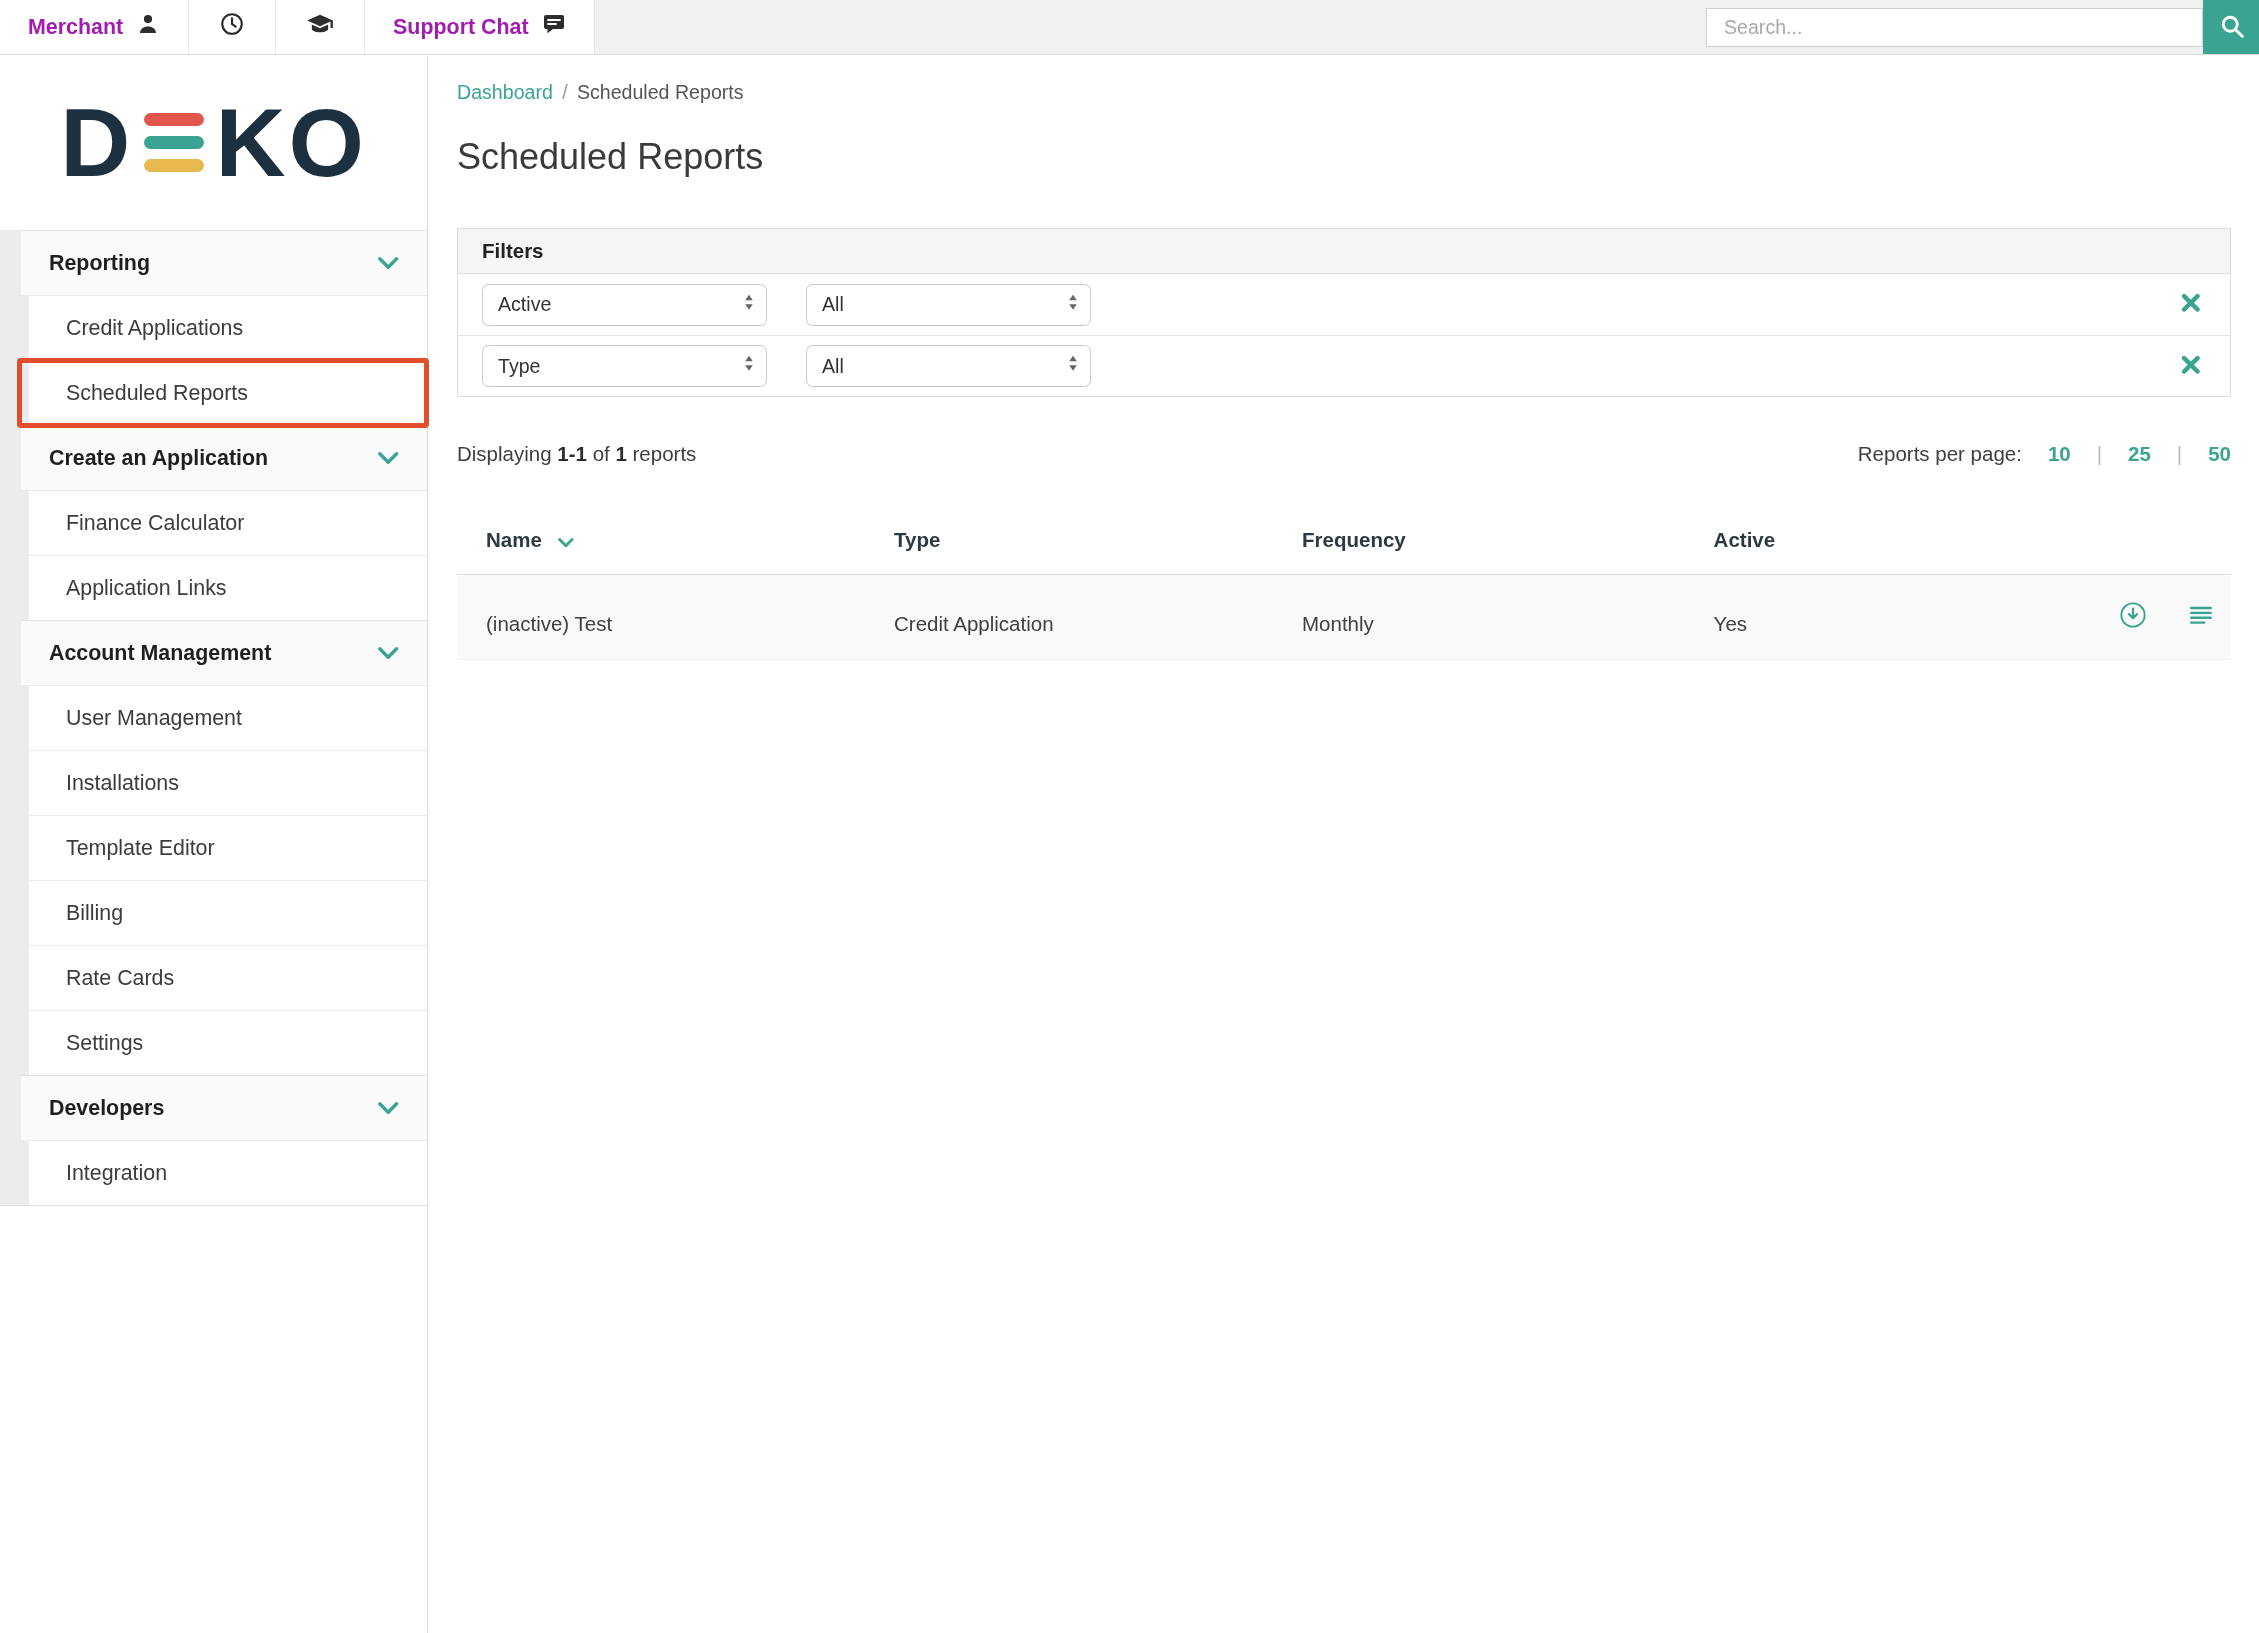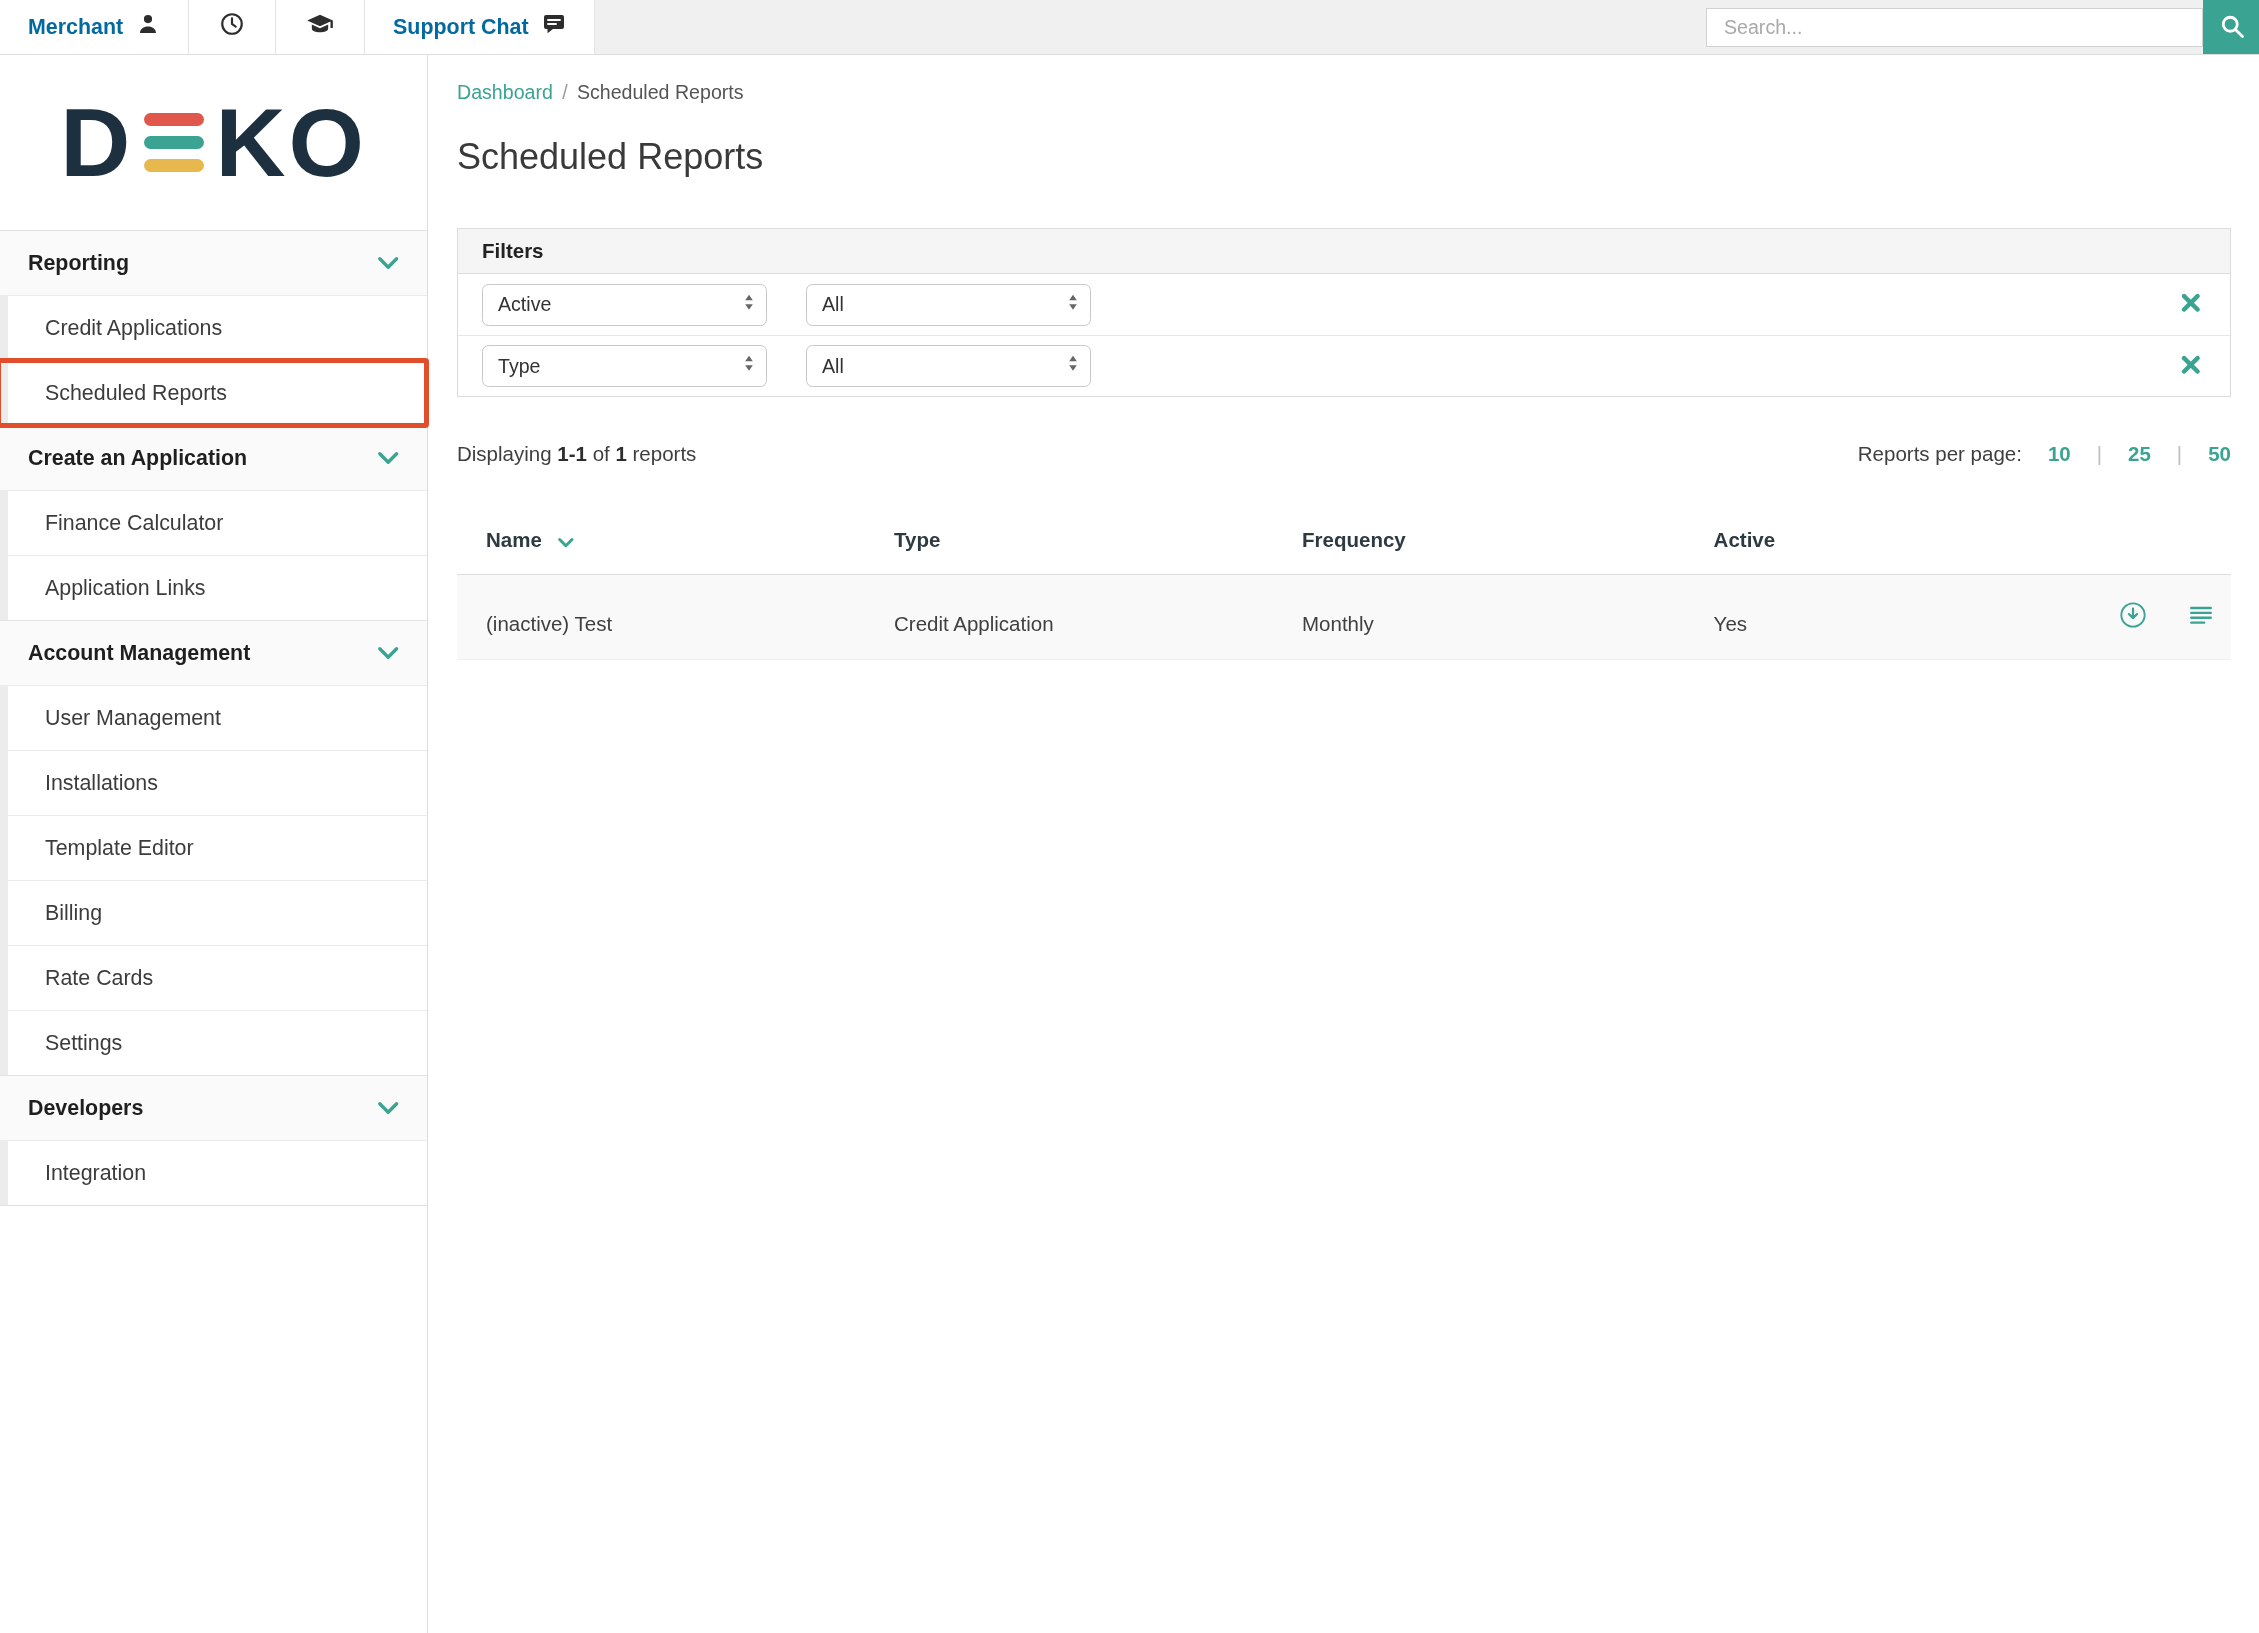--- a/index.html
+++ b/index.html
@@ -15,21 +15,21 @@
     background: #fff;
     color: #333;
     overflow: hidden;
   }
 
   
   .topbar { display: flex; height: 55px; background: #f0f0f0; border-bottom: 0.9px solid #dedede; }
   .seg {
     display: flex; align-items: center; gap: 13px;
     background: #fff; border-right: 0.9px solid #e4e4e4;
-    padding: 0 28px; font-weight: bold; font-size: 21.4px; color: #0369a1; cursor: pointer;
+    padding: 0 28px; font-weight: bold; font-size: 21.4px; color: #a21caf; cursor: pointer;
   }
   .seg.iconseg { padding: 0 30px; }
   .topbar-right { flex: 1; display: flex; align-items: center; justify-content: flex-end; }
   .search-input {
     width: 497px; height: 39px; border: 0.9px solid #d2d2d2; background: #fff;
     padding: 0 17px; font-size: 19.6px; font-family: inherit; color: #333; outline: none;
   }
   .search-input::placeholder { color: #a9a9a9; }
   .search-btn {
     width: 57px; height: 54px; background: var(--accent); border: none;
@@ -43,21 +43,21 @@
   .sidebar { width: 428px; border-right: 0.9px solid #dcdcdc; background: #fff; }
   .logo-wrap { height: 175px; display: flex; align-items: center; justify-content: center; cursor: pointer; }
   .logo { display: flex; align-items: center; }
   .logo-letter { font-size: 97px; font-weight: bold; color: var(--navy); letter-spacing: 2.8px; line-height: 1; }
   .logo-e { display: flex; flex-direction: column; gap: 10.3px; margin: 0 11.2px; }
   .logo-e i { display: block; width: 60px; height: 13px; border-radius: 7.5px; }
   .bar-red { background: #E2574C; }
   .bar-teal { background: #3AA392; }
   .bar-yellow { background: #E7B84E; }
 
-  .nav { background: #ececec; border-bottom: 0.9px solid #e0e0e0; }
+  .nav { background: #ececec; border-bottom: 0.9px solid #e0e0e0; padding-left: 21px; }
   .nav-header {
     height: 65px; display: flex; align-items: center; justify-content: space-between;
     padding: 0 28px; background: #fafafa; border-top: 0.9px solid #e2e2e2;
     font-weight: bold; font-size: 21.4px; color: #1f1f1f; cursor: pointer;
   }
   .nav-item {
     position: relative; height: 65px; display: flex; align-items: center;
     margin-left: 8px; padding-left: 37px; background: #fff; border-top: 0.9px solid #ebebeb;
     font-size: 21.4px; color: #3c3c3c; cursor: pointer;
   }

